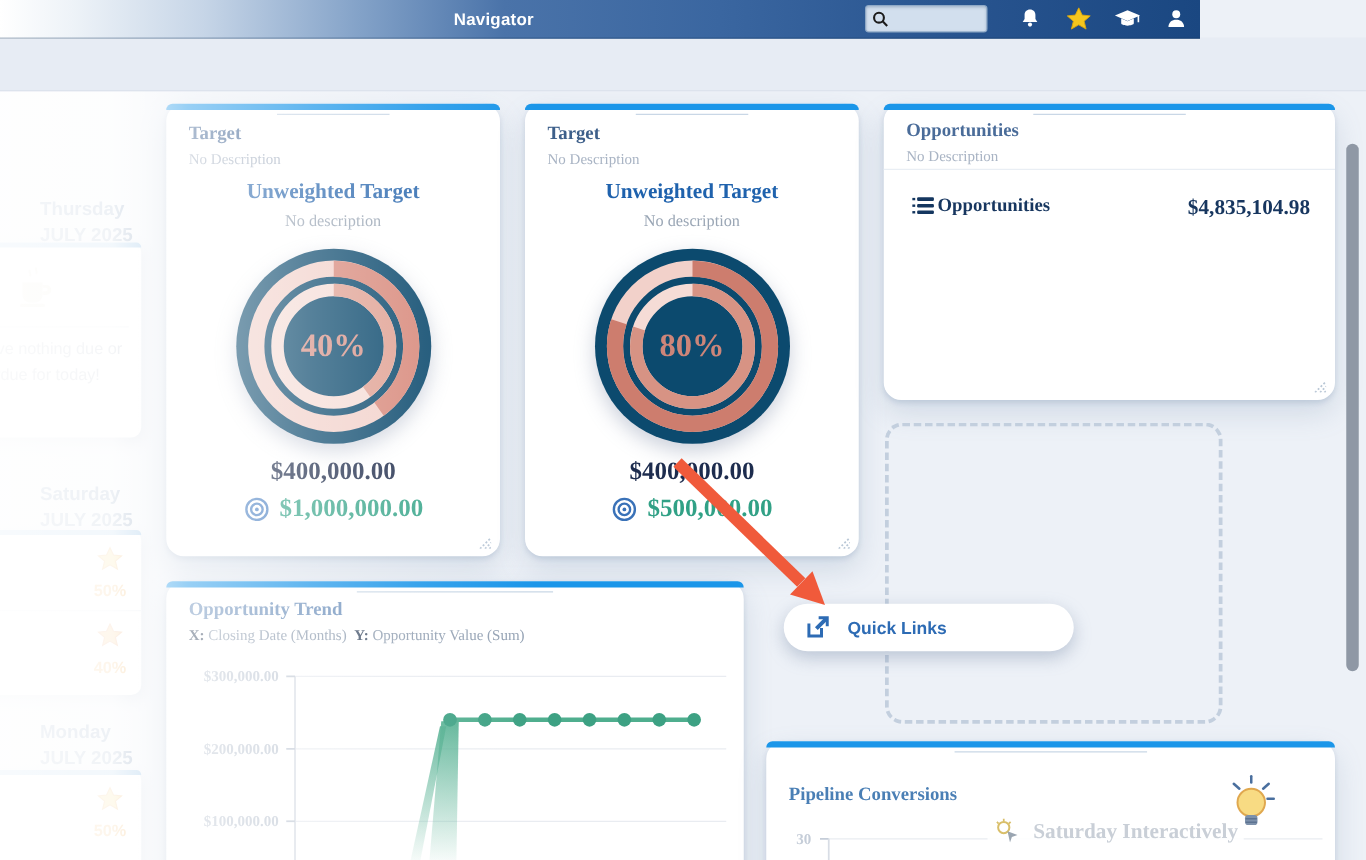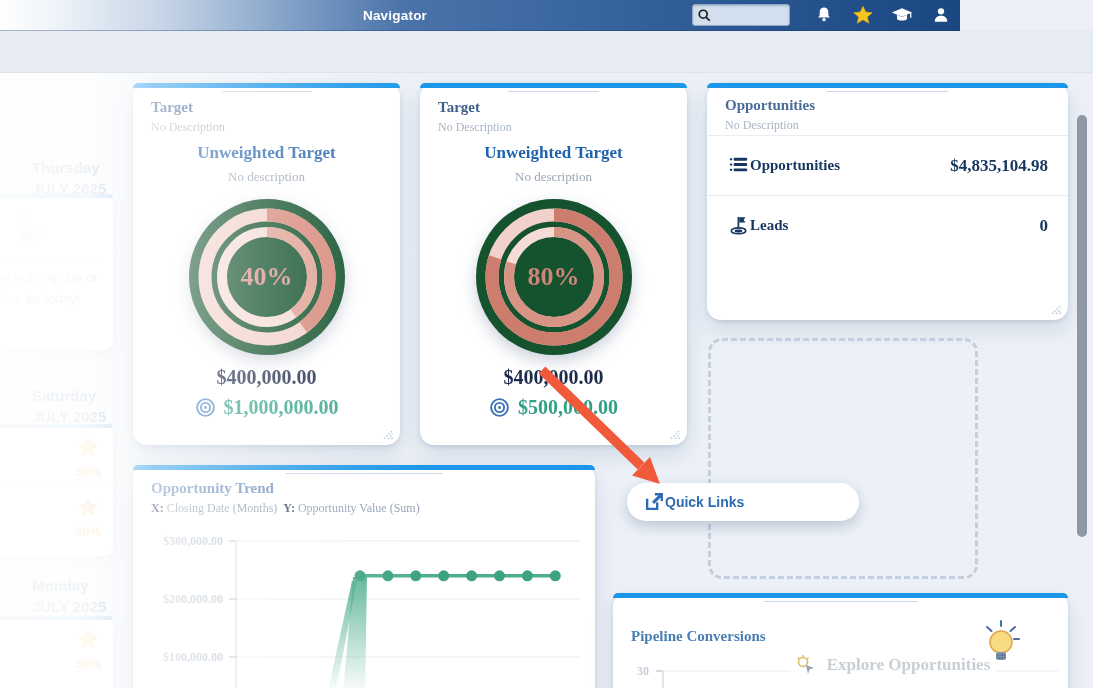--- a/index.html
+++ b/index.html
@@ -42,36 +42,36 @@
   .card-top{position:absolute;top:0;left:0;right:0;height:5px;background:#1b96e9;border-radius:10px 10px 0 0;}
   .grip{position:absolute;top:8px;left:50%;transform:translateX(-50%);width:34%;height:1px;background:#c9d7e6;cursor:grab;}
   .card-head{padding:16px 18px 0 18px;}
   .card-title{font-size:15px;font-weight:bold;color:#4a6c99;}
   .card-desc{font-size:12px;color:#a9b4c4;margin-top:4px;}
   .resize-h{position:absolute;right:7px;bottom:6px;cursor:nwse-resize;}
   
   .metric-title{margin-top:8px;text-align:center;font-size:17px;font-weight:bold;color:#2f6bb0;}
   .metric-desc{margin-top:6px;text-align:center;font-size:13px;color:#9aa6b5;}
   .gauge-wrap{position:absolute;left:50%;top:116px;transform:translateX(-50%);width:156px;height:156px;
-    background:#14532d;border-radius:50%;box-shadow:0 6px 16px rgba(140,150,175,.45);}
+    background:#0c4a6e;border-radius:50%;box-shadow:0 6px 16px rgba(140,150,175,.45);}
   .gauge-pct{position:absolute;left:0;top:0;width:156px;height:156px;display:flex;align-items:center;justify-content:center;
     font-size:26px;font-weight:bold;color:#d8948a;}
   .amount-main{position:absolute;left:0;right:0;top:283px;text-align:center;font-size:20px;font-weight:bold;color:#222f4e;}
   .amount-target{position:absolute;left:0;right:0;top:313px;display:flex;align-items:center;justify-content:center;gap:8px;
     font-size:20px;font-weight:bold;color:#3ba78c;}
   
   .notif-rows{position:absolute;left:0;right:0;top:52px;}
   .notif-row{height:59px;display:flex;align-items:center;padding:0 20px;border-top:1px solid #e9eef4;cursor:pointer;}
   .notif-row.hl{background:#e8f3fb;border-top:1px solid #d6e7f2;border-bottom:1px solid #d6e7f2;}
   .notif-label{font-size:15px;font-weight:bold;color:#17365f;}
   .notif-value{margin-left:auto;font-size:17px;font-weight:bold;color:#17365f;}
   
   .drop-zone{position:absolute;left:708px;top:338px;width:264px;height:235px;border:3px dashed #c3cfde;border-radius:14px;z-index:3;}
   .quick-links{position:absolute;left:627px;top:483px;width:232px;height:38px;background:#fff;border-radius:19px;z-index:4;
-    box-shadow:0 5px 14px rgba(110,130,160,.4);display:flex;align-items:center;padding-left:16px;box-sizing:border-box;cursor:pointer;}
+    box-shadow:0 5px 14px rgba(110,130,160,.4);display:flex;align-items:center;gap:13px;padding-left:16px;box-sizing:border-box;cursor:pointer;}
   .ql-label{font-size:14px;font-weight:bold;color:#2d6bb4;}
   .arrow-svg{position:absolute;left:528px;top:360px;z-index:5;}
   
   .sub-line{font-size:12px;margin-top:4px;white-space:nowrap;}
   .sub-line b{color:#44546b;font-weight:bold;}
   .sub-line span.v{color:#93a1b3;margin-right:6px;}
   .axis-label{font-size:12px;font-weight:600;fill:#c5cdd8;}
   .explore{position:absolute;left:177px;top:49px;width:205px;height:46px;background:rgba(255,255,255,.88);border-radius:10px;
     display:flex;align-items:center;justify-content:center;gap:10px;z-index:3;cursor:pointer;}
   .explore-label{font-size:17px;font-weight:bold;color:#c9cfd7;}
@@ -308,32 +308,20 @@
           <rect x="7" y="4" width="14" height="3" rx="1"></rect>
           <rect x="7" y="9.5" width="14" height="3" rx="1"></rect>
             <rect x="3" y="10" width="2.4" height="2"></rect>
           <rect x="7" y="15" width="14" height="3" rx="1"></rect>
             <rect x="3" y="15.5" width="2.4" height="2"></rect>
           <rect x="3" y="4.5" width="2.4" height="2"></rect>
         </g>
       </svg>
       <span class="notif-label">Opportunities</span>
       <span class="notif-value">$4,835,104.98</span>
-    </div>
-    <div class="notif-row">
-      <svg width="23" height="23" viewBox="0 0 24 24">
-        <g fill="#14365f">
-          <rect x="11" y="3" width="1.8" height="12"></rect>
-          <path d="M12.8 3.5h6.5l-2 2.7 2 2.7h-6.5z"></path>
-          <path d="M4.5 17.5c0-1.7 3.3-3 7.5-3s7.5 1.3 7.5 3-3.3 3-7.5 3-7.5-1.3-7.5-3z" fill="none" stroke="#14365f" stroke-width="1.8"></path>
-          <ellipse cx="12" cy="17.7" rx="4" ry="1.5"></ellipse>
-        </g>
-      </svg>
-      <span class="notif-label">Leads</span>
-      <span class="notif-value">0</span>
     </div>
   </div>
   <svg class="resize-h" width="13" height="13" viewBox="0 0 13 13">
     <g stroke="#b9c7d6" stroke-width="1.4" stroke-dasharray="1.6,1.6">
       <line x1="4" y1="13" x2="13" y2="4"></line>
         <line x1="8" y1="13" x2="13" y2="8"></line>
         <line x1="11.5" y1="13" x2="13" y2="11.5"></line>
     </g>
   </svg>
 </div>
@@ -411,21 +399,21 @@
     <line x1="43" y1="16" x2="50" y2="16" stroke="#c5cdd8" stroke-width="1.4"></line>
     <line x1="50" y1="16" x2="445" y2="16" stroke="#e9ecf1" stroke-width="1"></line>
     <line x1="50" y1="16" x2="50" y2="88" stroke="#d8dde5" stroke-width="1.4"></line>
   </svg>
   <div class="explore">
     <svg width="22" height="22" viewBox="0 0 22 22">
       <circle cx="8" cy="8" r="4.5" fill="none" stroke="#d9bf6a" stroke-width="1.6"></circle>
       <path d="M8 1v2 M2.5 3.5l1.4 1.4 M13.5 3.5l-1.4 1.4" stroke="#d9bf6a" stroke-width="1.4"></path>
       <polygon points="11,11 19,14 14.5,15.5 13,20" fill="#9aa5b1"></polygon>
     </svg>
-    <span class="explore-label">Explore Opportunities</span>
+    <span class="explore-label">Saturday Interactively</span>
   </div>
   <svg class="big-bulb" width="46" height="48" viewBox="0 0 46 48">
     <g stroke="#4a6f9e" stroke-width="2" stroke-linecap="round">
       <line x1="9" y1="10" x2="13.5" y2="14"></line>
       <line x1="23" y1="4" x2="23" y2="9"></line>
       <line x1="37" y1="10" x2="32.5" y2="14"></line>
       <line x1="41" y1="22" x2="36" y2="22"></line>
     </g>
     <circle cx="23" cy="25" r="11" fill="#f8db83" stroke="#e0a84f" stroke-width="1.6"></circle>
     <rect x="18" y="35" width="10" height="8" rx="2.5" fill="#7d91ab"></rect>

